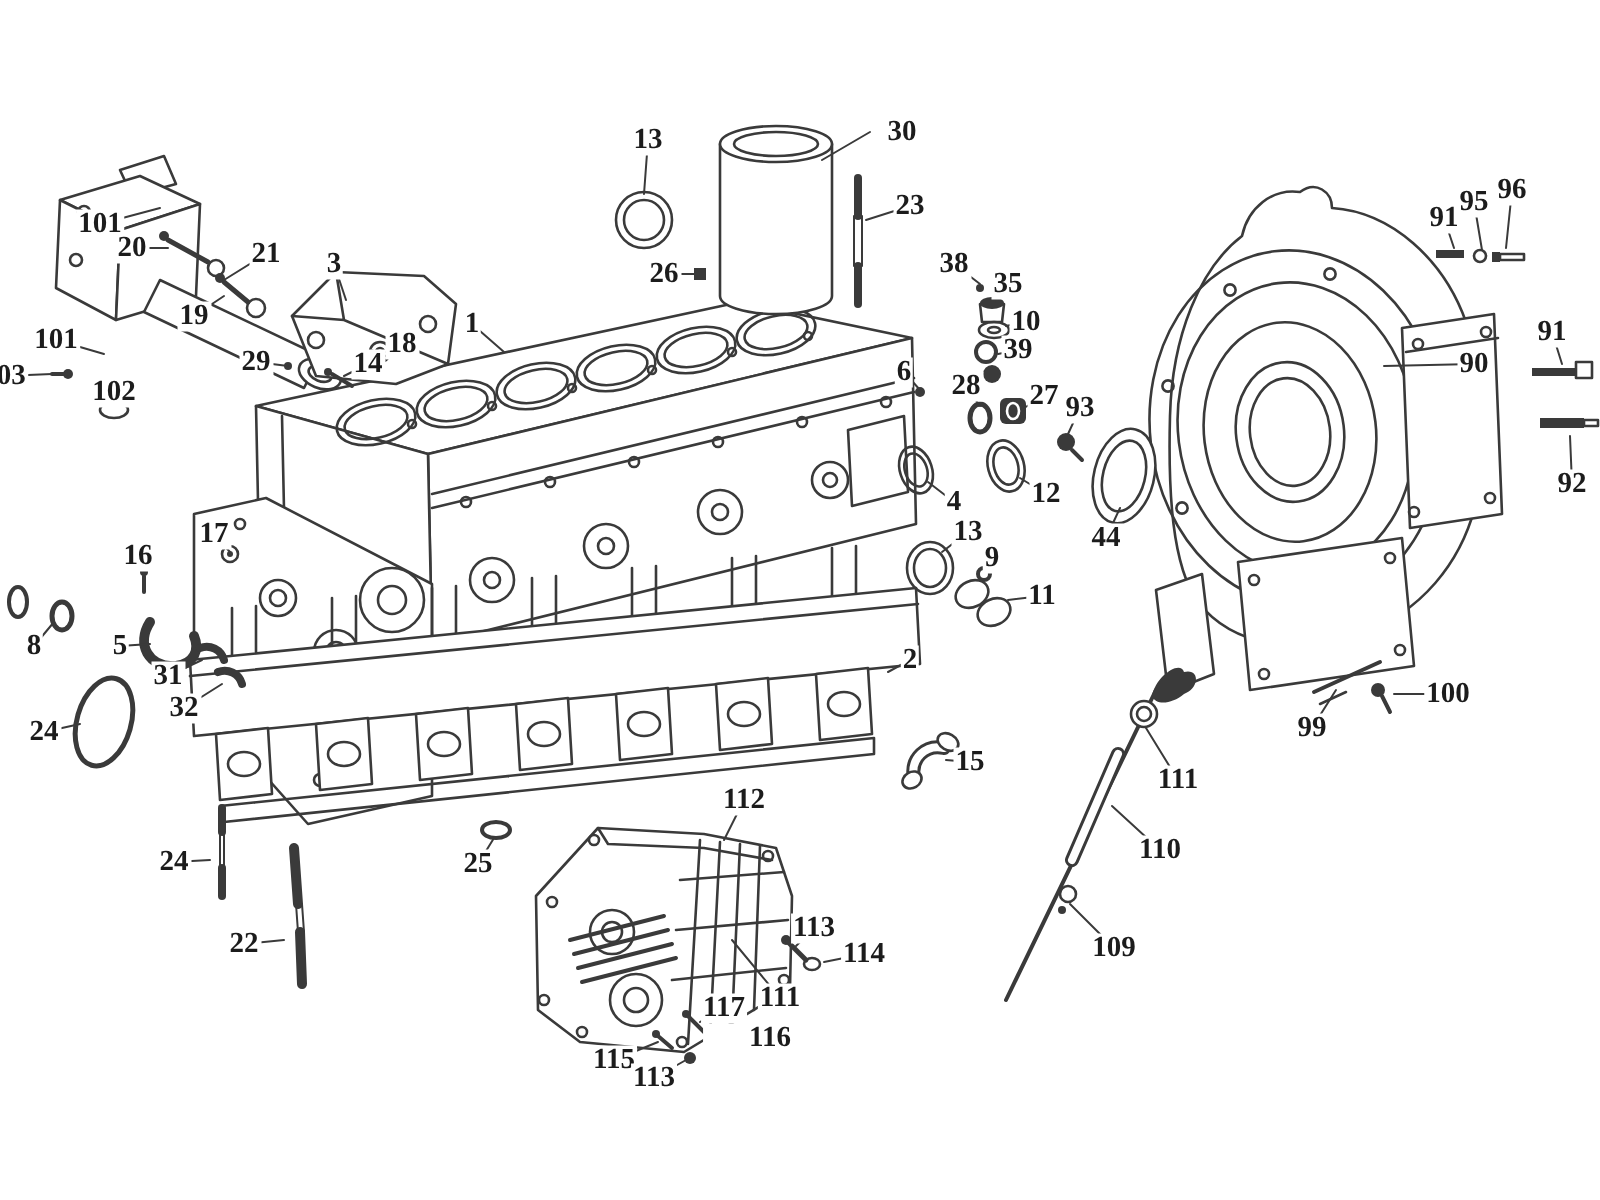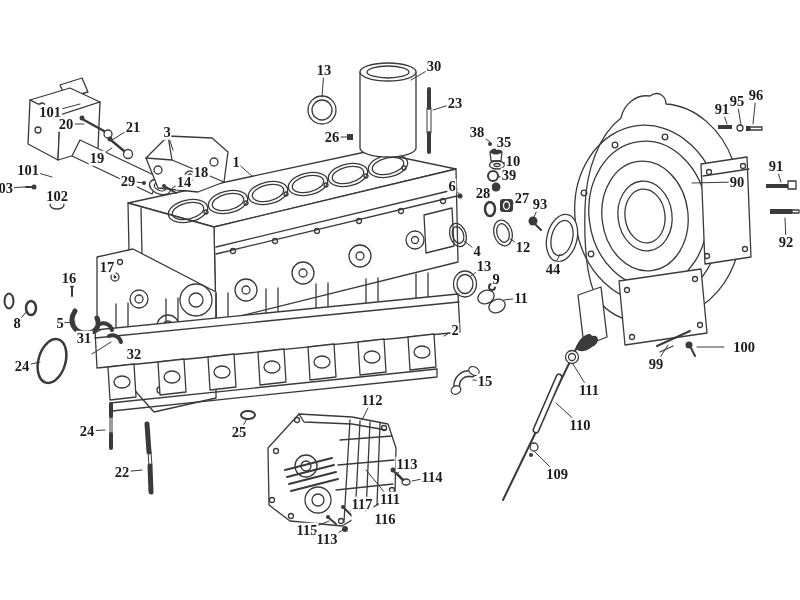--- a/index.html
+++ b/index.html
@@ -428,21 +428,21 @@
       <div class="part-label" style="left: 97px; top: 158px;">19</div>
       <div class="part-label" style="left: 167px; top: 132px;">3</div>
       <div class="part-label" style="left: 28px; top: 170px;">101</div>
       <div class="part-label" style="left: 2px; top: 188px;">103</div>
       <div class="part-label" style="left: 47px; top: 196px; margin-left: 10px;">102</div>
       <div class="part-label" style="left: 128px; top: 181px;">29</div>
       <div class="part-label" style="left: 184px; top: 182px;">14</div>
       <div class="part-label" style="left: 201px; top: 172px;">18</div>
       <div class="part-label" style="left: 236px; top: 162px;">1</div>
       <div class="part-label" style="left: 324px; top: 70px;">13</div>
-      <div class="part-label" style="left: 434px; top: 66px; text-align: center;">30</div>
+      <div class="part-label" style="left: 451px; top: 66px; text-align: center;">30</div>
       <div class="part-label" style="left: 455px; top: 103px;">23</div>
       <div class="part-label" style="left: 332px; top: 137px;">26</div>
       <div class="part-label" style="left: 477px; top: 132px;">38</div>
       <div class="part-label" style="left: 504px; top: 142px;">35</div>
       <div class="part-label" style="left: 513px; top: 161px;">10</div>
       <div class="part-label" style="left: 509px; top: 175px;">39</div>
       <div class="part-label" style="left: 452px; top: 186px;">6</div>
       <div class="part-label" style="left: 483px; top: 193px;">28</div>
       <div class="part-label" style="left: 522px; top: 198px;">27</div>
       <div class="part-label" style="left: 540px; top: 204px;">93</div>
@@ -452,38 +452,38 @@
       <div class="part-label" style="left: 496px; top: 279px;">9</div>
       <div class="part-label" style="left: 521px; top: 298px;">11</div>
       <div class="part-label" style="left: 477px; top: 251px;">4</div>
       <div class="part-label" style="left: 455px; top: 330px;">2</div>
       <div class="part-label" style="left: 485px; top: 381px;">15</div>
       <div class="part-label" style="left: 69px; top: 278px;">16</div>
       <div class="part-label" style="left: 107px; top: 267px;">17</div>
       <div class="part-label" style="left: 17px; top: 323px;">8</div>
       <div class="part-label" style="left: 60px; top: 323px;">5</div>
       <div class="part-label" style="left: 84px; top: 338px;">31</div>
-      <div class="part-label" style="left: 92px; top: 354px; margin-left: 42px;">32</div>
+      <div class="part-label" style="left: 92px; top: 354px;">32</div>
       <div class="part-label" style="left: 22px; top: 366px;">24</div>
       <div class="part-label" style="left: 87px; top: 431px;">24</div>
       <div class="part-label" style="left: 122px; top: 472px;">22</div>
       <div class="part-label" style="left: 239px; top: 432px;">25</div>
       <div class="part-label" style="left: 372px; top: 400px;">112</div>
       <div class="part-label" style="left: 407px; top: 464px;">113</div>
       <div class="part-label" style="left: 432px; top: 477px;">114</div>
       <div class="part-label" style="left: 390px; top: 499px;">111</div>
       <div class="part-label" style="left: 362px; top: 504px;">117</div>
       <div class="part-label" style="left: 374px; top: 519px; padding-left: 23px;">116</div>
       <div class="part-label" style="left: 307px; top: 530px;">115</div>
       <div class="part-label" style="left: 327px; top: 539px;">113</div>
       <div class="part-label" style="left: 722px; top: 109px;">91</div>
       <div class="part-label" style="left: 737px; top: 101px;">95</div>
       <div class="part-label" style="left: 756px; top: 95px;">96</div>
       <div class="part-label" style="left: 737px; top: 182px;">90</div>
       <div class="part-label" style="left: 776px; top: 166px;">91</div>
       <div class="part-label" style="left: 786px; top: 242px;">92</div>
       <div class="part-label" style="left: 656px; top: 364px;">99</div>
-      <div class="part-label" style="left: 724px; top: 347px; margin-left: 20px;">100</div>
+      <div class="part-label" style="left: 724px; top: 347px;">100</div>
       <div class="part-label" style="left: 557px; top: 474px;">109</div>
       <div class="part-label" style="left: 580px; top: 425px;">110</div>
       <div class="part-label" style="left: 589px; top: 390px;">111</div>
     </div>
 </div>
 
 </body></html>

